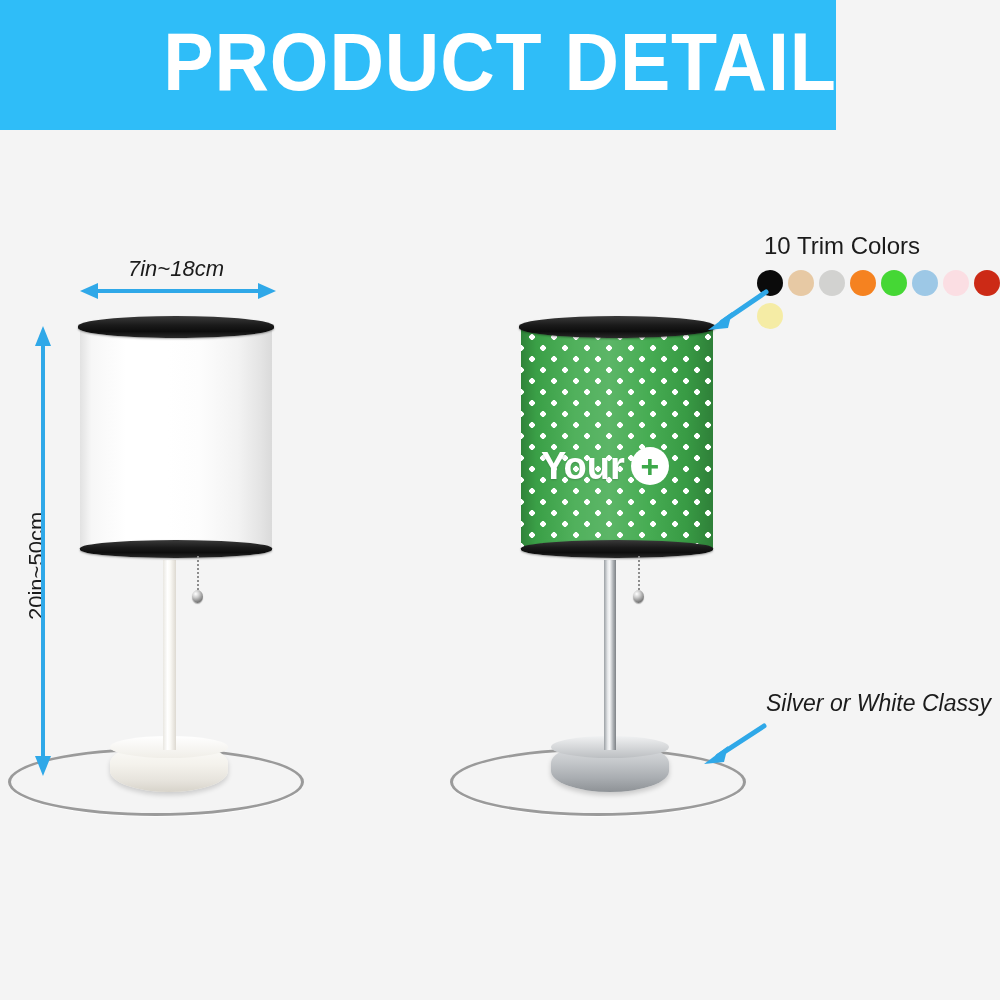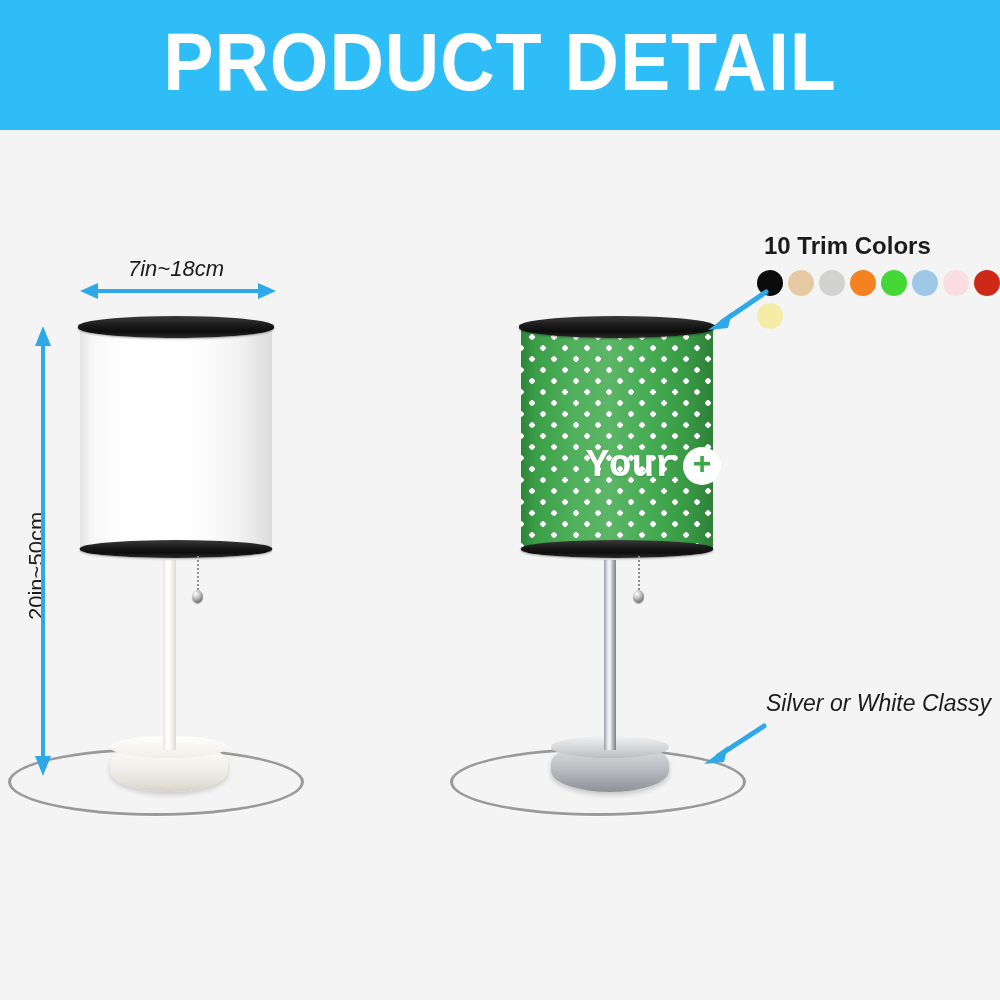--- a/index.html
+++ b/index.html
@@ -14,21 +14,21 @@
     background: #f4f4f4;
     overflow: hidden;
     font-family: "Liberation Sans", sans-serif;
   }
 
   
   #header-band {
     position: absolute;
     left: 0;
     top: 0;
-    width: 1000px;
+    width: 836px;
     height: 130px;
     background: #2fbdf8;
   }
   #header-title {
     position: absolute;
     left: 0;
     top: 0;
     width: 1000px;
     height: 130px;
     display: flex;
@@ -130,27 +130,26 @@
     height: 13px;
     border-radius: 50%;
     background: radial-gradient(circle at 34% 30%, #ffffff 0%, #cfcfcf 30%, #7d7d7d 70%, #4a4a4a 100%);
     box-shadow: 0 1px 1px rgba(0,0,0,0.3);
   }
 
   
   #design-artwork {
     position: absolute;
     color: #ffffff;
-    font-family: Liberation Mono, monospace;
+    font-family: Liberation Sans, sans-serif;
     font-weight: bold;
     line-height: 0.92;
     font-size: 38px;
     text-shadow: 0 1px 2px rgba(0,0,0,0.18);
     white-space: nowrap;
-    margin-left: 45px;
   }
   #design-line-1 { display: flex; align-items: center; gap: 6px; }
   #plus-badge {
     display: inline-flex;
     align-items: center;
     justify-content: center;
     width: 38px;
     height: 38px;
     border-radius: 50%;
     background: #ffffff;
@@ -255,21 +254,21 @@
   </svg>
 
   <div class="anno-text" id="dim-height-label" style="left:24px; top:620px;">20in~50cm</div>
 
   <svg class="arrow-svg" style="left:30px; top:326px;" width="26" height="450" viewBox="0 0 26 450">
     <line x1="13" y1="16" x2="13" y2="434" stroke="#2fa8e8" stroke-width="4"></line>
     <polygon points="13,0 5,20 21,20" fill="#2fa8e8"></polygon>
     <polygon points="13,450 5,430 21,430" fill="#2fa8e8"></polygon>
   </svg>
 
-  <div class="anno-text" id="trim-colors-title" style="left:764px; top:232px;font-weight:bold;">10 Trim Colors</div>
+  <div class="anno-text" id="trim-colors-title" style="left:764px; top:232px;">10 Trim Colors</div>
 
   <div>
     <div class="swatch" style="left:757px;  top:270px; background:#0b0b0b;"></div>
     <div class="swatch" style="left:788px;  top:270px; background:#e7c9a4;"></div>
     <div class="swatch" style="left:819px;  top:270px; background:#d2d2d0;"></div>
     <div class="swatch" style="left:850px;  top:270px; background:#f58220;"></div>
     <div class="swatch" style="left:881px;  top:270px; background:#45d735;"></div>
     <div class="swatch" style="left:912px;  top:270px; background:#9dc8e6;"></div>
     <div class="swatch" style="left:943px;  top:270px; background:#fbdee3;"></div>
     <div class="swatch" style="left:974px;  top:270px; background:#cc2a16;"></div>

